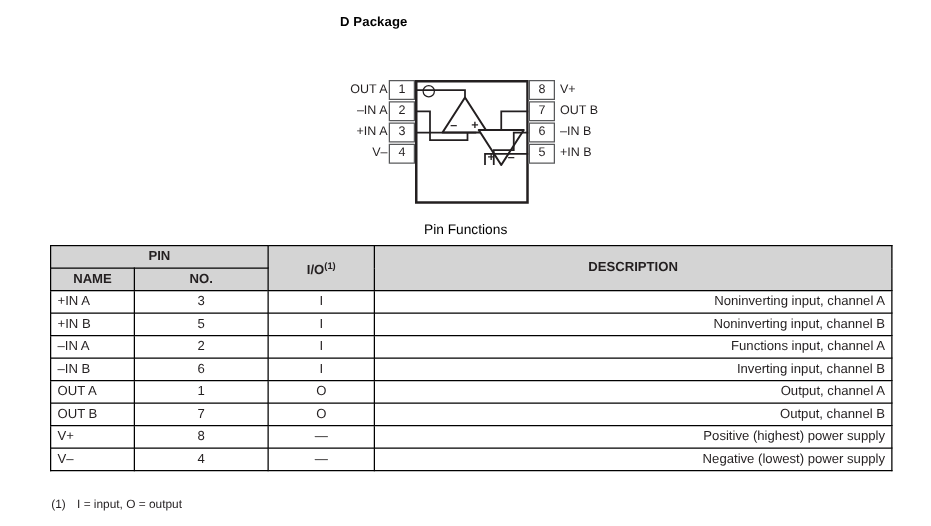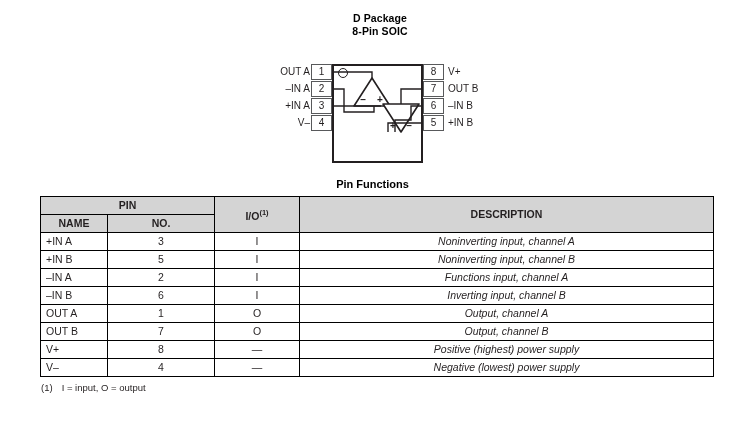--- a/index.html
+++ b/index.html
@@ -22,21 +22,20 @@
     left: 0;
     top: 0;
     width: 745px;
     height: 176px;
   }
   #package-title {
     position: absolute;
     left: 272px;
     top: 12px;
     width: 216px;
-    text-align: center;
     font-size: 10.5px;
     font-weight: bold;
     line-height: 13px;
     letter-spacing: 0.1px;
   }
   #package-title div { white-space: nowrap; }
 
   #pkg-canvas {
     position: absolute;
     left: 268px;
@@ -110,21 +109,21 @@
   }
 
   
   #table-title {
     position: absolute;
     left: 0;
     top: 178px;
     width: 745px;
     text-align: center;
     font-size: 11px;
-    font-weight: bold;
+    font-weight: normal;
   }
   #pin-table-wrap {
     position: absolute;
     left: 40px;
     top: 196px;
     width: 674px;
   }
   table.pin-functions {
     border-collapse: collapse;
     width: 674px;
@@ -146,41 +145,40 @@
     text-align: center;
   }
   th.col-name  { width: 56px; }
   th.col-no    { width: 96px; margin-top: 18px; }
   th.col-io    { width: 74px; }
   th.col-desc  { width: auto; }
 
   td.c-name { text-align: left;   width: 56px; }
   td.c-no   { text-align: center; width: 96px; }
   td.c-io   { text-align: center; width: 74px; }
-  td.c-desc { text-align: center; font-style: italic; }
+  td.c-desc { text-align: right; }
 
   #footnote {
     position: absolute;
     left: 41px;
-    top: 382px;
+    top: 398px;
     font-size: 9.5px;
     color: #231f20;
     text-align: right;
   }
   #footnote .fn-mark { margin-right: 9px; }
   sup { font-size: 7.5px; }
 </style>
 </head>
 <body>
 
 <div id="package-block">
 
   <div id="package-title">
     <div>D Package</div>
-    <div>8-Pin SOIC</div>
   </div>
 
   <div id="pkg-canvas">
 
     <div id="chip-body"></div>
     <div id="chip-notch"></div>
 
     <svg id="pkg-wires" viewBox="0 0 230 112">
 
       <path d="M64,14 L104,14 L104,20" fill="none" stroke="#231f20" stroke-width="1.4"></path>

